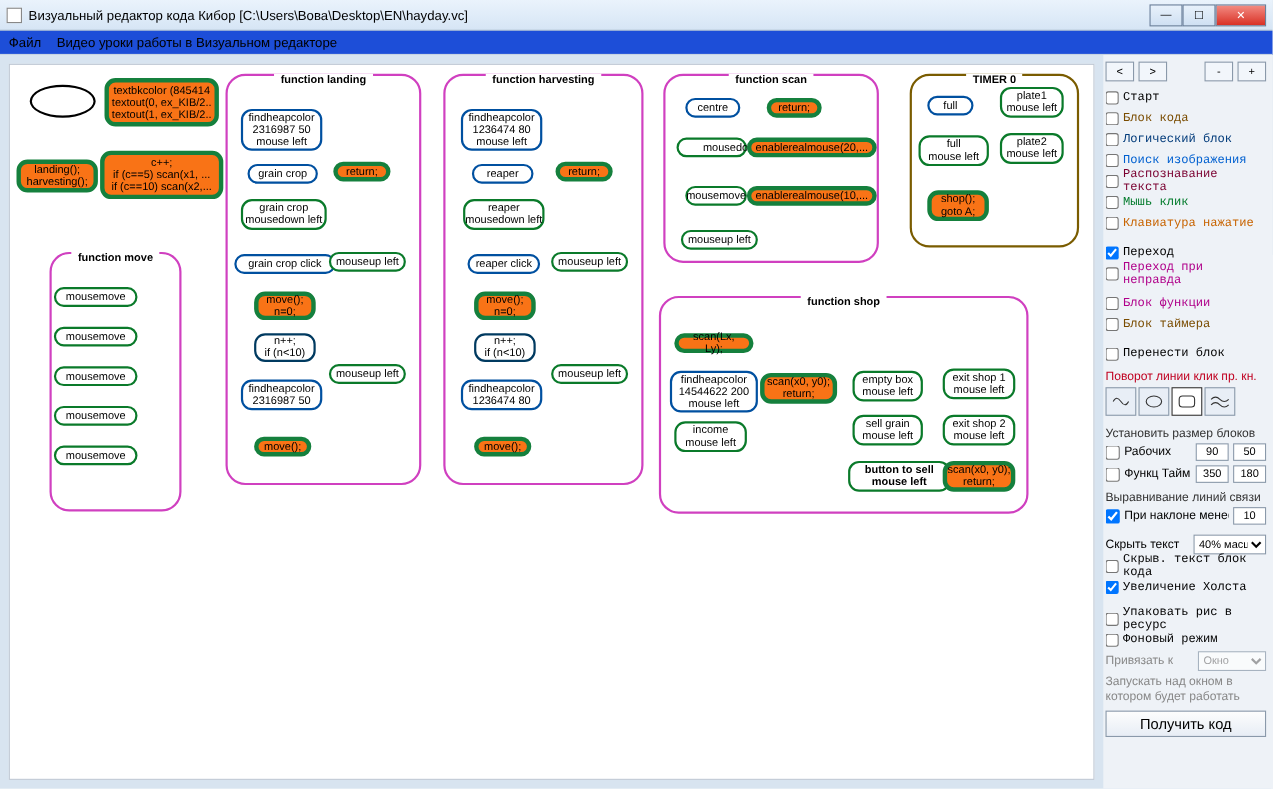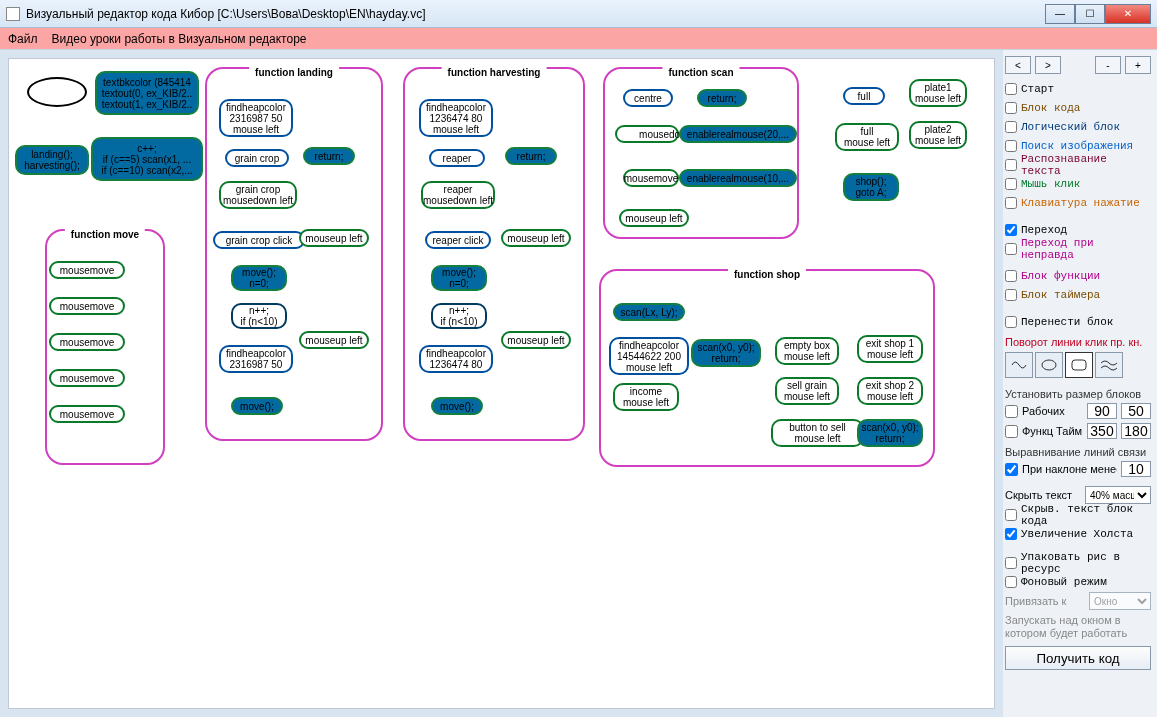--- a/index.html
+++ b/index.html
@@ -7,21 +7,21 @@
 
 
 .titlebar { height: 28px; background: linear-gradient(#eaf3fc, #d6e5f5); display: flex; align-items: center; padding: 0 6px; border-bottom: 1px solid #a9bcd0; }
 .titlebar .ticon { width: 14px; height: 14px; background: #fff; border: 1px solid #888; margin-right: 6px; }
 .titlebar .ttext { flex: 1; color: #000; font-size: 12px; }
 .winbtns { display: flex; gap: 0; }
 .winbtn { width: 30px; height: 20px; border: 1px solid #6a7f99; background: linear-gradient(#e8f1fb,#cfe0f2); display: flex; align-items: center; justify-content: center; font-size: 10px; cursor: pointer; }
 .winbtn.close { background: linear-gradient(#f28b82,#d93025); color: #fff; width: 46px; }
 
 
-.menubar { height: 22px; background: #fca5a5; border-bottom: 1px solid #c8d4e2; display: flex; align-items: center; padding: 0 8px; gap: 14px; font-size: 12px; }
+.menubar { height: 22px; background: #1d4ed8; border-bottom: 1px solid #c8d4e2; display: flex; align-items: center; padding: 0 8px; gap: 14px; font-size: 12px; }
 .menuitem { cursor: pointer; }
 
 
 .content { display: flex; height: calc(717px - 50px); }
 .canvas-wrap { flex: 1; background: #fff; margin: 8px; border: 1px solid #bfc8d4; position: relative; overflow: hidden; }
 .canvas { position: relative; width: 100%; height: 100%; }
 
 
 .sidepanel { width: 154px; padding: 6px 6px 6px 2px; background: #eef2f7; display: flex; flex-direction: column; gap: 2px; font-size: 11px; overflow-y: auto; }
 
@@ -45,29 +45,29 @@
 .section-label { margin-top: 4px; color: #333; }
 
 
 .shaperow { display: flex; gap: 2px; margin: 2px 0 4px 0; }
 .shapebtn { width: 28px; height: 26px; border: 1px solid #8a99aa; background: #e8eef6; display:flex; align-items:center; justify-content:center; cursor:pointer; }
 .shapebtn.sel { background: #fff; border: 1px solid #333; }
 
 
 .sizerow { display: flex; align-items: center; gap: 4px; height: 18px; }
 .sizerow .lbl { flex: 1; white-space: nowrap; overflow: hidden; }
-.smallinput { width: 30px; height: 16px; border: 1px solid #8a99aa; font-size: 14px; text-align: center; }
+.smallinput { width: 30px; height: 16px; border: 1px solid #8a99aa; font-size: 10px; text-align: center; }
 .select { height: 18px; border: 1px solid #8a99aa; font-size: 10px; background: #fff; }
 
 .grey { color: #888; }
 .mainbtn { height: 24px; border: 1px solid #8a99aa; background: linear-gradient(#fdfdfd,#e7edf5); cursor: pointer; margin-top: 4px; }
 
 
 .node { position: absolute; border-radius: 10px; font-size: 10px; line-height: 1.1; display: flex; flex-direction: column; align-items: center; justify-content: center; text-align: center; padding: 2px 4px; background: #fff; }
-.n-olive { border: 2px solid #15803d; background: #0369a1; }
+.n-olive { border: 4px solid #15803d; background: #f97316; }
 .n-green { border: 2px solid #0a7a2a; }
 .n-blue  { border: 2px solid #0050a0; }
 .n-navy  { border: 2px solid #003a60; }
 
 .group { position: absolute; border: 2px solid #d040c0; border-radius: 18px; }
 .group.ochre { border-color: #7a5c00; }
 .group-title { position: absolute; top: -2px; left: 50%; transform: translateX(-50%); background: #fff; padding: 0 6px; font-weight: bold; font-size: 10px; white-space: nowrap; }
 
 .start-ellipse { position: absolute; width: 60px; height: 30px; border: 2px solid #000; border-radius: 50%; background: #fff; }
 
@@ -162,20 +162,23 @@
         <div class="group-title">function scan</div>
       </div>
       <div class="node n-blue" style="left:614px; top:30px;  width:50px; height:18px;">centre</div>
       <div class="node n-olive" style="left:688px; top:30px;  width:50px; height:18px;">return;</div>
       <div class="node n-green" style="left:606px; top:66px;  width:64px; height:18px;padding-left:42px;">mousedown</div>
       <div class="node n-olive" style="left:670px; top:66px;  width:118px; height:18px;">enablerealmouse(20,...</div>
       <div class="node n-green" style="left:614px; top:110px; width:56px; height:18px;">mousemove</div>
       <div class="node n-olive" style="left:670px; top:110px; width:118px; height:18px;">enablerealmouse(10,...</div>
       <div class="node n-green" style="left:610px; top:150px; width:70px; height:18px;">mouseup left</div>
 
+      <div class="group ochre" style="left:818px; top:8px; width:154px; height:158px;">
+        <div class="group-title">TIMER 0</div>
+      </div>
       <div class="node n-blue" style="left:834px; top:28px;  width:42px; height:18px;">full</div>
       <div class="node n-green" style="left:900px; top:20px;  width:58px; height:28px; white-space:pre;">plate1
 mouse left</div>
       <div class="node n-green" style="left:826px; top:64px;  width:64px; height:28px; white-space:pre;">full
 mouse left</div>
       <div class="node n-green" style="left:900px; top:62px;  width:58px; height:28px; white-space:pre;">plate2
 mouse left</div>
       <div class="node n-olive" style="left:834px; top:114px; width:56px; height:28px; white-space:pre;">shop();
 goto A;</div>
 
@@ -191,21 +194,21 @@
       <div class="node n-green" style="left:604px; top:324px; width:66px; height:28px; white-space:pre;">income
 mouse left</div>
       <div class="node n-green" style="left:766px; top:278px; width:64px; height:28px; white-space:pre;">empty box
 mouse left</div>
       <div class="node n-green" style="left:848px; top:276px; width:66px; height:28px; white-space:pre;">exit shop 1
 mouse left</div>
       <div class="node n-green" style="left:766px; top:318px; width:64px; height:28px; white-space:pre;">sell grain
 mouse left</div>
       <div class="node n-green" style="left:848px; top:318px; width:66px; height:28px; white-space:pre;">exit shop 2
 mouse left</div>
-      <div class="node n-green" style="left:762px; top:360px; width:93px; height:28px; white-space:pre;">button to sell
+      <div class="node n-green" style="left:762px; top:360px; width:93px; height:28px; white-space:pre;font-weight:bold;">button to sell
 mouse left</div>
       <div class="node n-olive" style="left:848px; top:360px; width:66px; height:28px; white-space:pre;">scan(x0, y0);
 return;</div>
 
     </div>
   </div>
 
   <div class="sidepanel">
 
     <div class="navrow">

